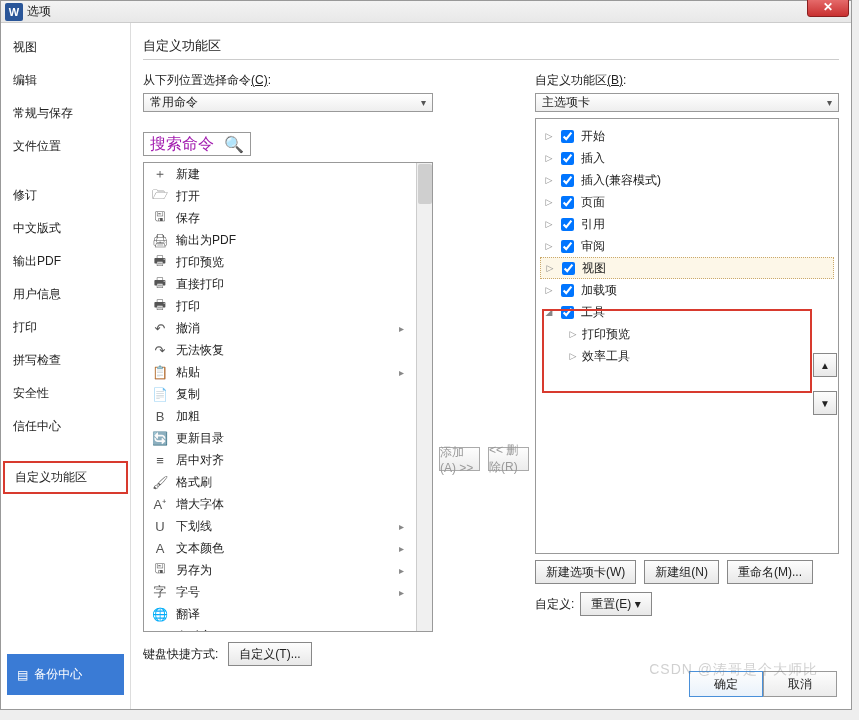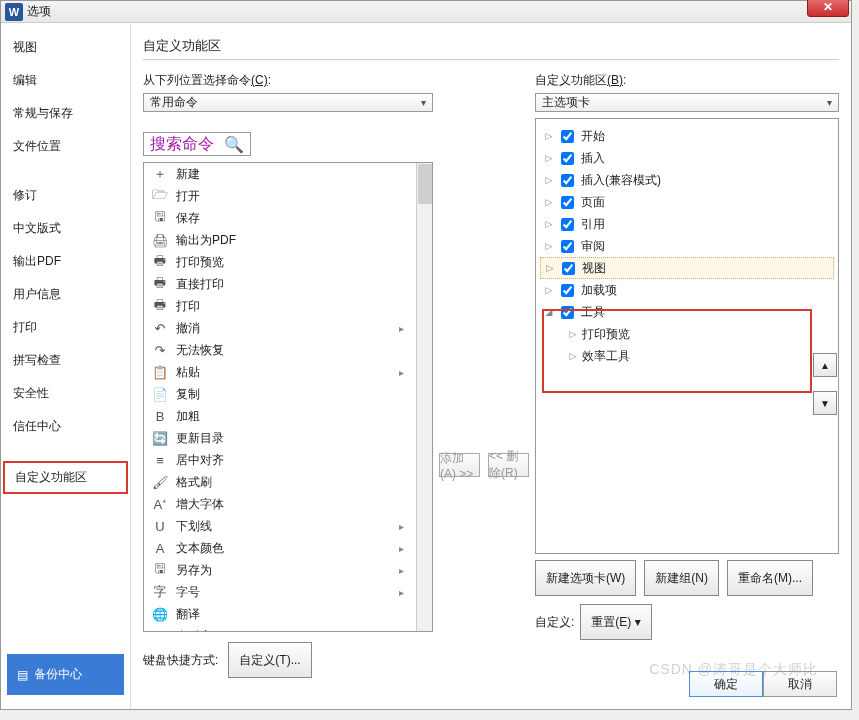--- a/index.html
+++ b/index.html
@@ -38,21 +38,21 @@
 .tree-item { display: flex; align-items: center; gap: 4px; padding: 2px 4px; font-size: 12px; height: 22px; }
 .tree-item .exp { width: 10px; color: #888; font-size: 9px; text-align: center; }
 .tree-item input[type=checkbox] { margin: 0 3px; }
 .tree-sel { border: 1px dotted #caa96b; background: #fdf7e8; }
 .tree-hl-box { border: 2px solid #d83a2e; position: absolute; left: 6px; top: 190px; width: 270px; height: 84px; pointer-events: none; }
 .indent1 { padding-left: 28px; }
 .mid-btn { width: 82px; height: 24px; border: 1px solid #aaa; background: linear-gradient(#fdfdfd,#ececec); color: #999; font-size: 12px; display: flex; align-items: center; justify-content: center; }
 .arrow-btns { position: absolute; right: 14px; top: 330px; display: flex; flex-direction: column; gap: 14px; }
 .arrow-btn { width: 24px; height: 24px; border: 1px solid #888; background: linear-gradient(#fdfdfd,#e8e8e8); display: flex; align-items: center; justify-content: center; font-size: 10px; }
 .bottom-row-r { display: flex; gap: 8px; margin-top: 6px; }
-.std-btn { height: 36px; border: 1px solid #888; background: linear-gradient(#fdfdfd,#e8e8e8); padding: 0 10px; font-size: 12px; display: inline-flex; align-items: center; cursor: pointer; }
+.std-btn { height: 24px; border: 1px solid #888; background: linear-gradient(#fdfdfd,#e8e8e8); padding: 0 10px; font-size: 12px; display: inline-flex; align-items: center; cursor: pointer; }
 .kb-row { margin-top: 10px; font-size: 12px; display: flex; align-items: center; gap: 10px; }
 .footer-btns { position: absolute; right: 14px; bottom: 12px; display: flex; }
 .foot-btn { width: 74px; height: 26px; border: 1px solid #4a90d9; background: linear-gradient(#fdfdfd,#e9f2fb); font-size: 12px; display: inline-flex; align-items: center; justify-content: center; cursor: pointer; }
 .foot-btn.cancel { border-color: #999; background: linear-gradient(#fdfdfd,#ececec); }
 .watermark { position: absolute; right: 33px; bottom: 30px; color: rgba(120,120,120,.35); font-size: 14px; letter-spacing: 1px; }
 .reset-row { display:flex; align-items:center; gap:6px; margin-top:8px; font-size:12px; }
 </style>
 </head>
 <body>
 

